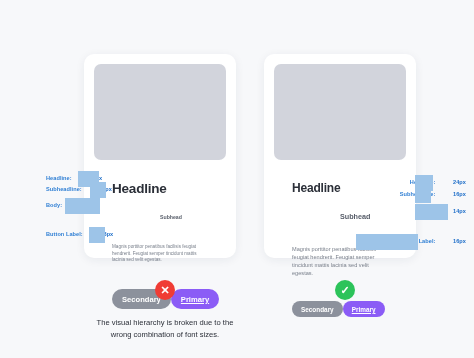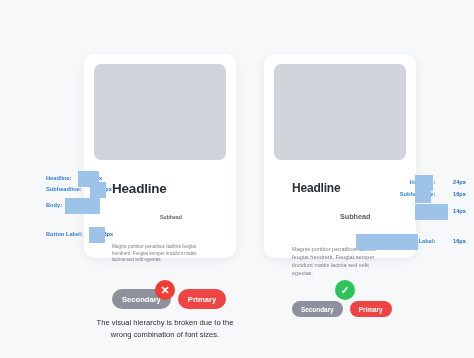--- a/index.html
+++ b/index.html
@@ -39,28 +39,28 @@
   
   #card-left .headline    { font-size: 13.5px; margin-bottom: 1px; }
   #card-left .subheadline { font-size: 5.2px;  margin-bottom: 8px; }
   #card-left .bodytext    { font-size: 4.6px;  margin-bottom: 9px; }
 
   
   #card-right .headline    { font-size: 12px;  margin-bottom: 2px; }
   #card-right .subheadline { font-size: 7.2px; margin-bottom: 7px; }
   #card-right .bodytext    { font-size: 5.6px; margin-bottom: 8px; }
 
-  .btn-row { display: flex; gap: 7px; align-items: center; }
+  .btn-row { display: flex; align-items: center; }
   .btn {
     border: none; border-radius: 999px; color: #ffffff;
     font-weight: 700; text-align: center; white-space: nowrap;
     display: inline-flex; align-items: center; justify-content: center;
   }
   .btn-secondary { background: #8c919c; }
-  .btn-primary   { background: #ef4444; }
+  .btn-primary   { background: #8b5cf6; text-decoration: underline; }
 
   #card-left  .btn { font-size: 7.6px; padding: 5.5px 10px; }
   #card-right .btn { font-size: 6.4px; padding: 4.5px 9px; }
 
   
   .anno {
     position: absolute;
     font-size: 5.6px;
     color: #2f7fd4;
     font-weight: 700;

